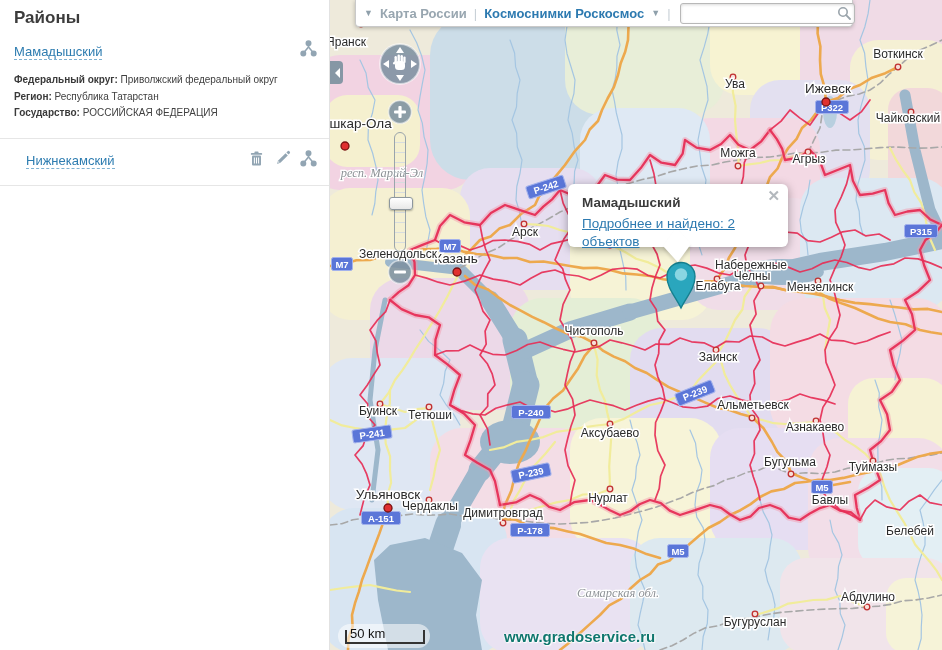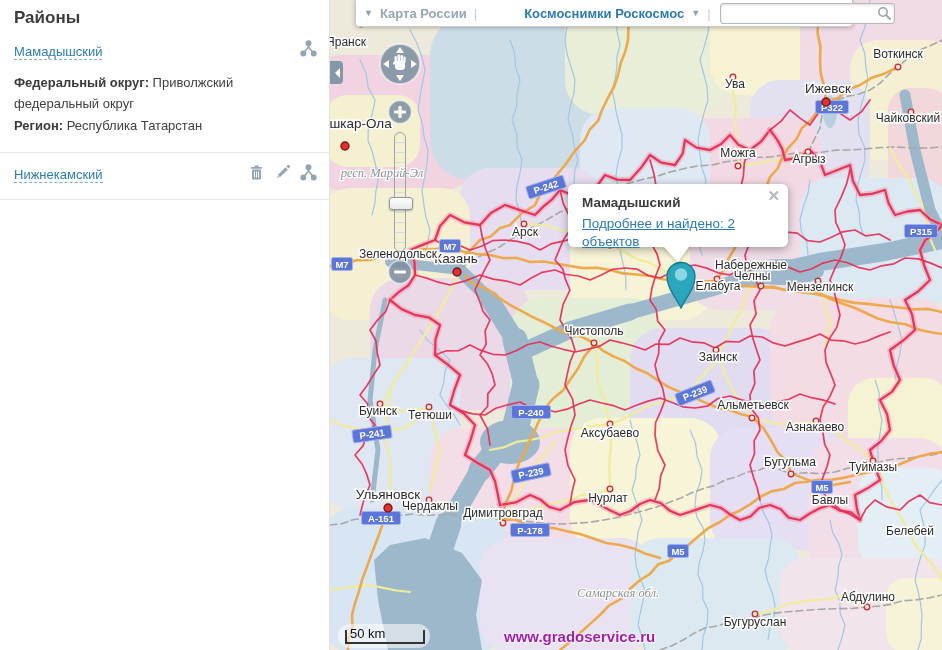--- a/index.html
+++ b/index.html
@@ -7,38 +7,38 @@
   #app{position:relative;width:942px;height:650px;}
 
   
   #sidebar{position:absolute;left:0;top:0;width:330px;height:650px;background:#fff;
     border-right:1px solid #e2e2e2;box-sizing:border-box;z-index:5;}
   .sb-title{font-size:17px;font-weight:bold;color:#3c3c3c;padding:8px 14px 10px 14px;}
   .sb-row{position:relative;padding:4px 14px 6px 14px;}
   .sb-link{font-size:13px;color:#2d7cb0;text-decoration:none;border-bottom:1px dashed #7fb2d2;cursor:pointer;}
   .sb-actions{position:absolute;right:12px;top:2px;display:flex;gap:9px;}
   .sb-actions svg{display:block;cursor:pointer;}
-  .sb-details{padding:6px 16px 10px 14px;font-size:13px;color:#404040;line-height:1.65;}
+  .sb-details{padding:6px 16px 10px 14px;font-size:10px;color:#404040;line-height:1.65;}
   .sb-details b{color:#3a3a3a;}
   .sb-div{border-top:1px solid #e6e6e6;margin:6px 0 6px 0;}
 
   
   #map{position:absolute;left:330px;top:0;width:612px;height:650px;overflow:hidden;cursor:default;}
   #map-svg{position:absolute;left:0;top:0;}
 
   
   #layerbar{position:absolute;left:25px;top:0;width:498px;height:27px;background:#fff;
     border:1px solid #c9c9c9;border-top:none;border-radius:0 0 4px 4px;
     box-shadow:0 1px 4px rgba(0,0,0,.25);display:flex;align-items:center;gap:7px;
     padding:0 8px;box-sizing:border-box;z-index:20;}
   .lb-caret{color:#8fa0ab;font-size:9px;cursor:pointer;}
   .lb-sep{color:#c8d0d6;font-size:13px;}
   .lb-item{font-size:13px;font-weight:bold;cursor:pointer;white-space:nowrap;}
   .lb-item.inactive{color:#98a6b0;}
-  .lb-item.active{color:#2d7ab0;margin-left:40px;}
+  .lb-item.active{color:#2d7ab0;}
   #searchbox{position:relative;margin-left:2px;}
   #searchbox input{width:148px;height:17px;border:1px solid #b8b8b8;border-radius:3px;
     box-shadow:inset 0 1px 3px rgba(0,0,0,.15);font-size:12px;padding:1px 20px 1px 5px;outline:none;}
   #searchbox svg{position:absolute;right:4px;top:3px;}
 
   
   .ctl{position:absolute;z-index:15;}
   #pan-ctl{left:48px;top:42px;width:44px;height:44px;cursor:pointer;}
   #zoom-in{left:57px;top:99px;width:26px;height:26px;cursor:pointer;}
   #zoom-out{left:57px;top:259px;width:26px;height:26px;cursor:pointer;}
@@ -59,21 +59,21 @@
   #popup-close{position:absolute;right:8px;top:4px;color:#b3b8bd;font-size:15px;font-weight:bold;cursor:pointer;line-height:15px;}
   #popup-title{font-size:13.5px;font-weight:bold;color:#3b3b3b;margin-bottom:4px;}
   #popup-link{font-size:13.5px;color:#2d7ab0;text-decoration:underline;cursor:pointer;}
 
   #pin{position:absolute;left:331px;top:257px;z-index:18;}
 
   
   #logo{position:absolute;left:20px;top:558px;display:flex;align-items:center;gap:6px;z-index:12;}
   #logo-text{font-size:29px;font-weight:bold;color:#6b2d3d;letter-spacing:-1px;
     text-shadow:0 0 2px #fff,0 0 4px #fff;}
-  #attribution{position:absolute;left:142px;top:628px;font-size:15px;font-weight:bold;color:#a21caf;
+  #attribution{position:absolute;left:142px;top:628px;font-size:15px;font-weight:bold;color:#0f766e;
     text-shadow:0 0 2px #fff,0 0 3px #fff,1px 1px 1px #fff;z-index:12;padding-left:32px;}
   #scalebar{position:absolute;left:8px;top:624px;width:92px;height:24px;background:rgba(255,255,255,.55);z-index:12;border-radius:12px;}
   #scale-label{position:absolute;left:12px;top:2px;font-size:13px;color:#111;}
   #scale-line{position:absolute;left:7px;top:6px;width:76px;height:12px;
     border-left:2px solid #333;border-right:2px solid #333;border-bottom:2px solid #333;}
 </style>
 </head>
 <body>
 
 <div id="app">
@@ -93,25 +93,26 @@
               <circle cx="3.3" cy="13.5" r="2.2"></circle>
               <circle cx="13.7" cy="13.5" r="2.2"></circle>
           </g>
         </svg>
       </span>
     </div>
 
     <div class="sb-details">
       <div><b>Федеральный округ:</b> <span>Приволжский федеральный округ</span></div>
       <div><b>Регион:</b> <span>Республика Татарстан</span></div>
+      <div><b>Государство:</b> <span>РОССИЙСКАЯ ФЕДЕРАЦИЯ</span></div>
     </div>
 
     <div class="sb-div"></div>
 
-    <div class="sb-row" style="padding-top:6px;padding-bottom:10px;">
+    <div class="sb-row" style="padding-top:6px;padding-bottom:10px;margin-left:12px;">
       <a class="sb-link">Нижнекамский</a>
       <span class="sb-actions" style="top:5px;">
         <svg width="17" height="17" viewBox="0 0 17 17">
           <g fill="#92a5b3">
               <rect x="4" y="5.5" width="9" height="10" rx="1"></rect>
               <rect x="2.8" y="3" width="11.4" height="1.8" rx="0.9"></rect>
               <rect x="6.4" y="1.4" width="4.2" height="2" rx="1"></rect>
           <line x1="6.4" y1="7.5" x2="6.4" y2="13.5" stroke="#fff" stroke-width="1"></line>
               <line x1="8.5" y1="7.5" x2="8.5" y2="13.5" stroke="#fff" stroke-width="1"></line>
               <line x1="10.6" y1="7.5" x2="10.6" y2="13.5" stroke="#fff" stroke-width="1"></line>

